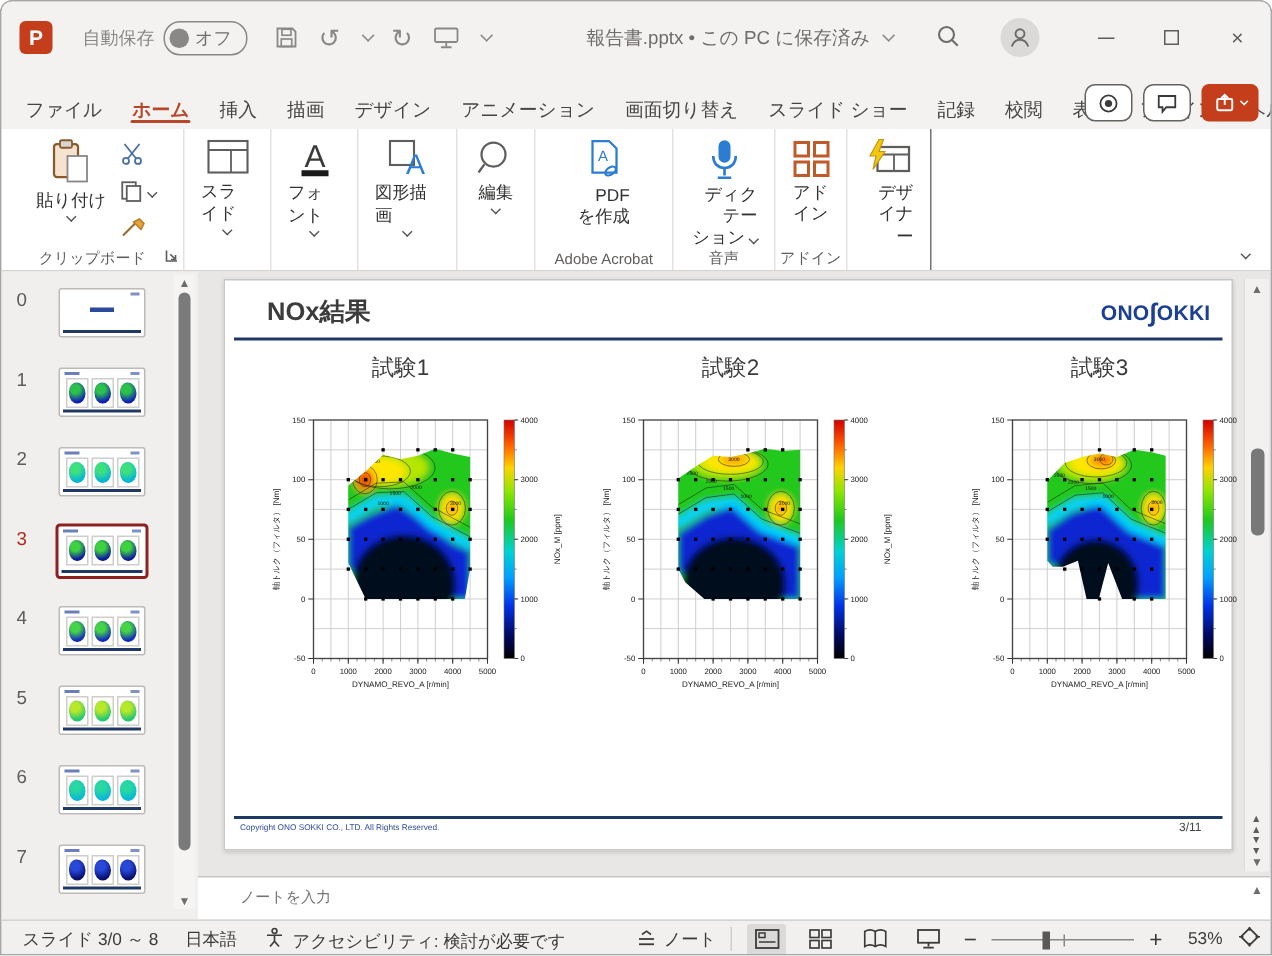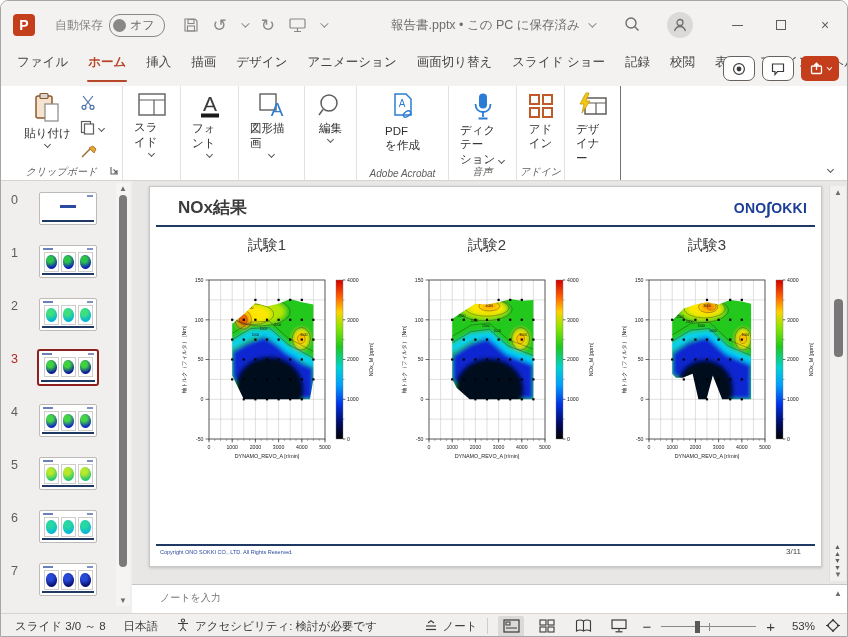--- a/index.html
+++ b/index.html
@@ -17,37 +17,37 @@
 .uglyph{font-size:17px;color:#8a8886;line-height:1;}
 .chev{display:inline-block;width:6px;height:6px;border-right:1.4px solid #8a8886;border-bottom:1.4px solid #8a8886;transform:rotate(45deg) translateY(-2px);}
 .tb-title{position:absolute;left:390px;top:0;height:48px;display:flex;align-items:center;gap:8px;color:#6f6d6b;font-size:12.5px;}
 .tb-right{position:absolute;right:0;top:0;height:48px;display:flex;align-items:center;}
 .avatar{width:26px;height:26px;border-radius:50%;background:#dcdad8;display:flex;align-items:center;justify-content:center;margin:0 22px 0 26px;}
 .winbtn{width:44px;height:48px;display:flex;align-items:center;justify-content:center;color:#5f5d5b;font-size:14px;}
 .maxbox{width:10px;height:10px;border:1.2px solid #5f5d5b;}
 .minline{width:11px;height:0;border-top:1.2px solid #5f5d5b;}
 
 .tabrow{height:37px;display:flex;align-items:flex-end;background:#f4f2f1;padding:0 8px 0 6px;position:relative;}
-.rtab{padding:7px 10px 15px;font-size:12.5px;color:#444;white-space:nowrap;cursor:default;}
+.rtab{padding:7px 10px 4px;font-size:12.5px;color:#444;white-space:nowrap;cursor:default;}
 .rtab.active{font-weight:bold;color:#b7472a;position:relative;}
 .rtab.active::after{content:"";position:absolute;left:9px;right:9px;bottom:4px;height:2.5px;background:#b7472a;border-radius:2px;}
 .tabrow-right{position:absolute;right:8px;bottom:5px;display:flex;align-items:center;gap:7px;}
 .pillbtn{width:32px;height:25px;border:1px solid #66625e;border-radius:7px;background:#fff;display:flex;align-items:center;justify-content:center;}
 .sharebtn{width:38px;height:25px;border-radius:5px;background:#c43e1c;color:#fff;display:flex;align-items:center;justify-content:center;gap:3px;}
 
 .ribbon{height:95px;background:#fff;border-bottom:1px solid #d6d3d1;display:flex;position:relative;}
 .rgroup{position:relative;display:flex;flex-direction:column;align-items:center;border-right:1px solid #e4e1df;padding:5px 6px 15px;}
-.rgroup-label{position:absolute;bottom:1px;left:0;right:0;text-align:center;font-size:10px;color:#605e5c;white-space:nowrap;font-style:italic;}
+.rgroup-label{position:absolute;bottom:1px;left:0;right:0;text-align:center;font-size:10px;color:#605e5c;white-space:nowrap;}
 .bigbtn{display:flex;flex-direction:column;align-items:center;gap:2px;font-size:11.5px;color:#323130;padding:1px 5px;}
 .chev2{display:inline-block;width:5px;height:5px;border-right:1.2px solid #5a5856;border-bottom:1.2px solid #5a5856;transform:rotate(45deg);margin-top:-1px;}
 .clipwrap{display:flex;gap:4px;}
 .minicol{display:flex;flex-direction:column;gap:7px;padding-top:4px;}
 .minirow{display:flex;align-items:center;gap:4px;}
 .launcher{position:absolute;right:3px;bottom:2px;}
-.twoLine{font-size:11.5px;line-height:1.25;text-align:left;color:#323130;}
+.twoLine{font-size:11.5px;line-height:1.25;text-align:right;color:#323130;}
 .collapse{position:absolute;right:14px;bottom:8px;}
 
 .bodyarea{display:flex;height:432px;background:#e9e7e6;}
 .sidebar{width:131px;background:#f0efed;position:relative;flex:none;}
 .thumb-list{padding-top:11px;height:427px;overflow:hidden;}
 .thumb-row{display:flex;align-items:flex-start;margin:0 0 20px 10px;height:33px;}
 .thumb-num{width:16px;text-align:left;font-size:12.5px;color:#5f5d5b;padding-top:1px;}
 .thumb-num.sel{color:#b02a1e;}
 .thumb{width:58px;height:33px;background:#fff;border:1px solid #bdbab7;border-radius:2px;margin-left:12px;position:relative;overflow:hidden;}
 .thumb.selected{border:2px solid #8f2020;border-radius:3px;width:62px;height:37px;margin-left:10px;margin-top:-2px;}
@@ -833,21 +833,21 @@
                   <line x1="164" y1="117.4" x2="165.5" y2="117.4" stroke="#333" stroke-width="0.4"></line>
                   <line x1="164" y1="97.5" x2="165.5" y2="97.5" stroke="#333" stroke-width="0.4"></line>
                   <line x1="164" y1="77.6" x2="165.5" y2="77.6" stroke="#333" stroke-width="0.4"></line>
                   <line x1="164" y1="57.8" x2="165.5" y2="57.8" stroke="#333" stroke-width="0.4"></line>
                   <line x1="164" y1="37.9" x2="165.5" y2="37.9" stroke="#333" stroke-width="0.4"></line>
                   <line x1="164" y1="18.0" x2="165.5" y2="18.0" stroke="#333" stroke-width="0.4"></line>
 <text transform="translate(7,97.5) rotate(-90)" font-size="5.4" fill="#222" text-anchor="middle">軸トルク（フィルタ） [Nm]</text>
 <text x="88" y="196" font-size="5.4" fill="#222" text-anchor="middle">DYNAMO_REVO_A [r/min]</text>
 <text transform="translate(194,97.5) rotate(-90)" font-size="5.4" fill="#222" text-anchor="middle">NOx_M [ppm]</text>
 </svg></div>
-              <div class="plot" style="left: 469px;"><div class="plot-title">試験3</div><svg width="200" height="205" viewBox="0 0 200 205">
+              <div class="plot" style="left: 495px;"><div class="plot-title">試験3</div><svg width="200" height="205" viewBox="0 0 200 205">
 <defs>
 <linearGradient id="cb2" x1="0" y1="0" x2="0" y2="1">
 <stop offset="0" stop-color="#d00000"></stop>
                       <stop offset="0.1" stop-color="#ff5a00"></stop>
                       <stop offset="0.2" stop-color="#ffd200"></stop>
                       <stop offset="0.3" stop-color="#8ce600"></stop>
                       <stop offset="0.42" stop-color="#1ec81e"></stop>
                       <stop offset="0.55" stop-color="#00d2d2"></stop>
                       <stop offset="0.66" stop-color="#00a0ff"></stop>
                       <stop offset="0.78" stop-color="#0032e6"></stop>

